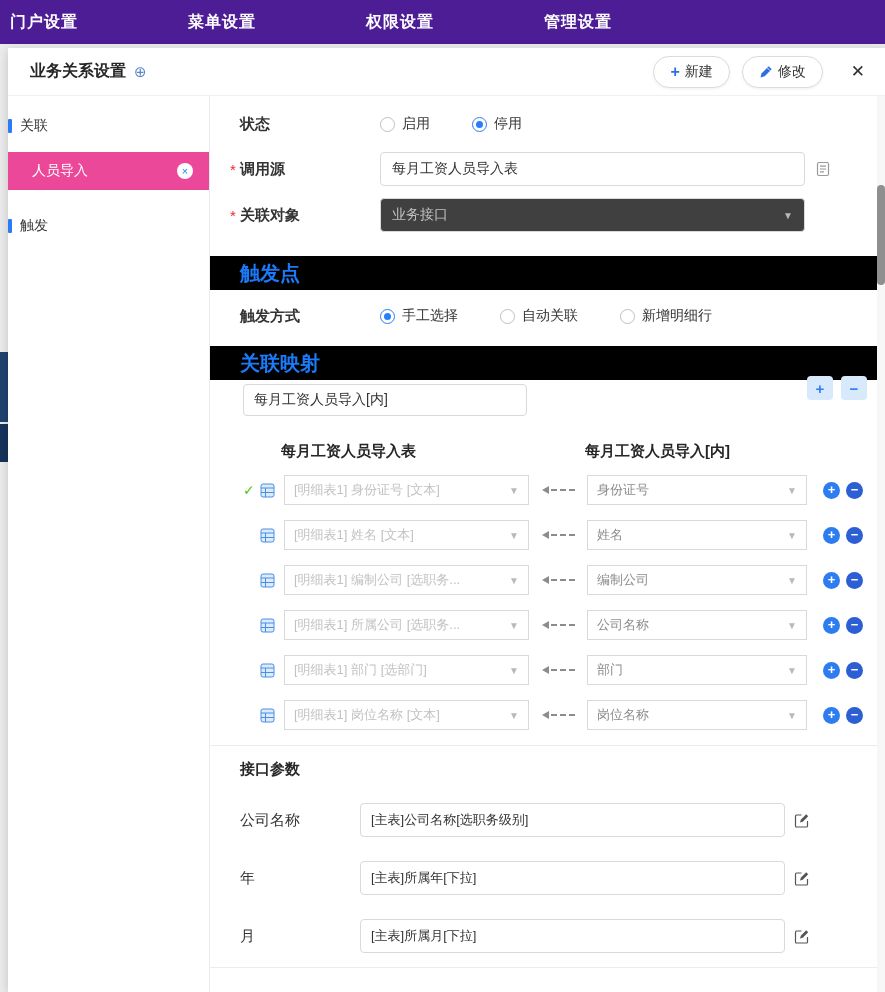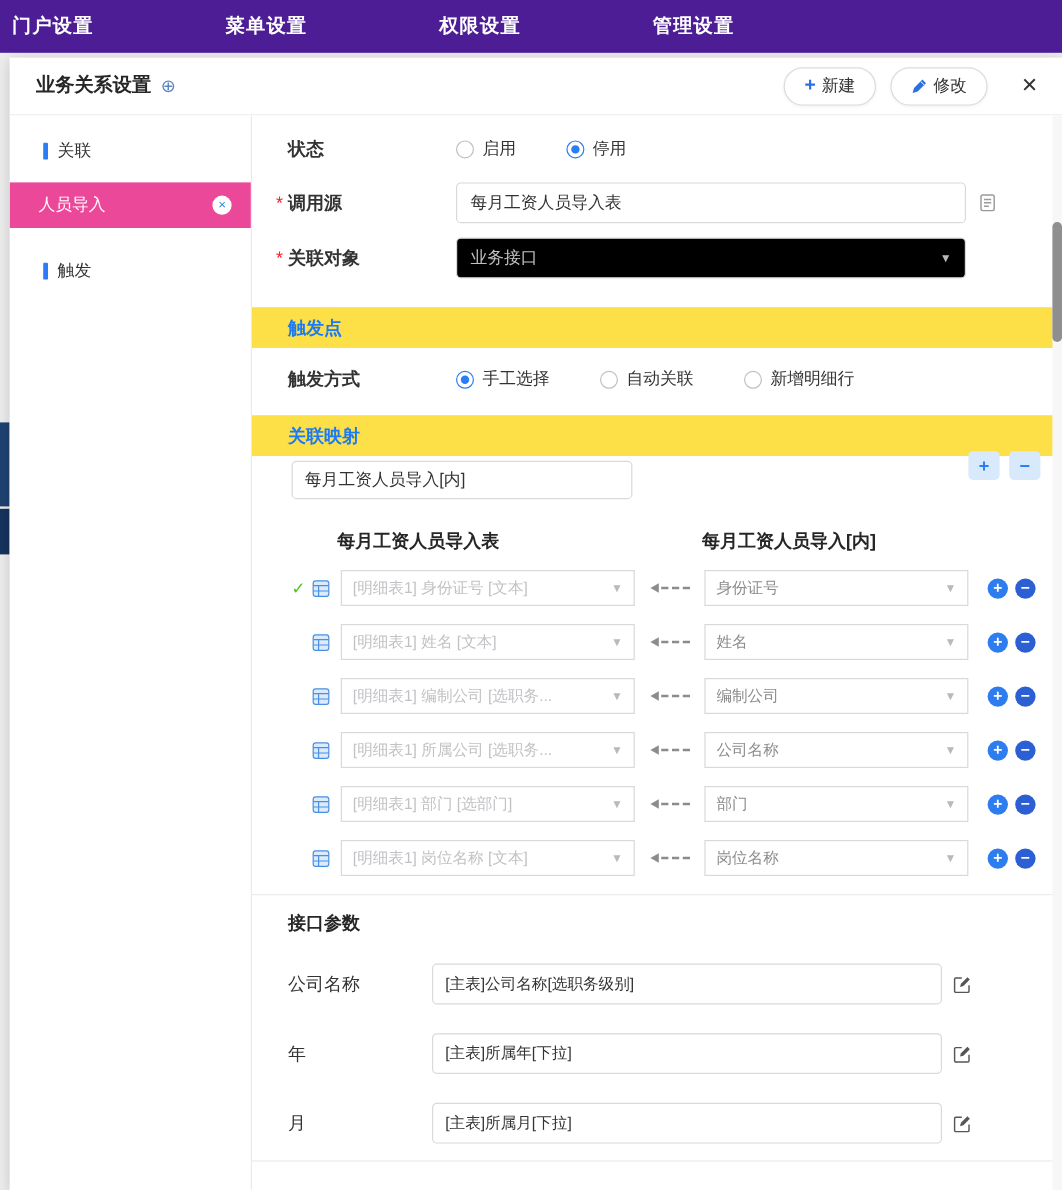--- a/index.html
+++ b/index.html
@@ -25,46 +25,46 @@
   .header-actions { margin-left:auto; display:flex; align-items:center; gap:12px; }
   .pill { display:flex; align-items:center; gap:5px; height:32px; padding:0 16px; border:1px solid #dcdcdc;
           border-radius:16px; background:#fff; font-size:14px; color:#333; font-family:inherit;
           box-shadow:0 1px 3px rgba(0,0,0,.06); cursor:pointer; }
   .plus-ic { color:#2b6fe0; font-size:16px; font-weight:bold; line-height:1; }
   .edit-pencil { display:flex; }
   .close-x { margin-left:16px; font-size:17px; color:#333; cursor:pointer; }
   
   .modal-body { flex:1; display:flex; position:relative; overflow:hidden; }
   .sidebar { width:202px; border-right:1px solid #ebebeb; padding-top:12px; flex-shrink:0; }
-  .side-item { height:36px; display:flex; align-items:center; padding-left:28px; font-size:14px; color:#333; cursor:pointer; margin-bottom:8px; }
+  .side-item { height:36px; display:flex; align-items:center; padding-left:0; font-size:14px; color:#333; cursor:pointer; margin-bottom:8px; }
   .side-item .bar { width:4px; height:14px; background:#2b7cf7; border-radius:1px; margin-right:8px; flex-shrink:0; }
   .side-item.selected { background:#ec4899; color:#fff; height:38px; padding-left:24px; margin-bottom:18px; }
   .badge { margin-left:auto; margin-right:16px; width:16px; height:16px; border-radius:50%; background:#fff;
            color:#2186f3; font-size:11px; line-height:16px; text-align:center; cursor:pointer; }
   .content { flex:1; padding-top:16px; position:relative; overflow:hidden; }
   
   .frow { display:flex; align-items:center; padding-left:30px; }
   .row-status { height:24px; margin-bottom:16px; }
   .row-source { height:34px; margin-bottom:12px; }
   .row-object { height:34px; margin-bottom:24px; }
   .row-method { height:24px; margin-bottom:18px; }
   .flabel { width:140px; font-size:15px; font-weight:bold; color:#333; flex-shrink:0; position:relative; }
   .req { color:#f5222d; position:absolute; left:-10px; top:1px; font-style:normal; font-weight:normal; }
   .tinput { width:425px; height:34px; border:1px solid #d9d9d9; border-radius:4px; background:#fff;
             display:flex; align-items:center; padding:0 11px; font-size:14px; color:#333; }
-  .tselect { width:425px; height:34px; border:1px solid #d9d9d9; border-radius:4px; background:#000000;
+  .tselect { width:425px; height:34px; border:1px solid #d9d9d9; border-radius:4px; background:#404040;
              display:flex; align-items:center; justify-content:space-between; padding:0 11px; font-size:14px; color:#c0c0c4; }
   .chev { color:#b9b9b9; font-size:10px; }
   .doc-ic { margin-left:10px; display:flex; cursor:pointer; }
   .radio { display:flex; align-items:center; margin-right:42px; cursor:pointer; font-size:14px; color:#333; }
   .rdot { width:15px; height:15px; border-radius:50%; border:1px solid #bfbfbf; background:#fff; margin-right:7px; position:relative; flex-shrink:0; }
   .radio.checked .rdot { border-color:#2b7cf7; }
   .radio.checked .rdot::after { content:""; position:absolute; left:3px; top:3px; width:7px; height:7px; border-radius:50%; background:#2b7cf7; }
-  .section-bar { height:34px; background:#fde047; display:flex; align-items:center; padding-left:30px;
-                 font-size:15px; font-weight:bold; color:#1a7af8; margin-bottom:14px; }
+  .section-bar { height:34px; background:#000000; display:flex; align-items:center; padding-left:30px;
+                 font-size:20px; font-weight:bold; color:#1a7af8; margin-bottom:14px; }
   .section-bar.mb0 { margin-bottom:0; }
   
   .map-toolbar { display:flex; align-items:flex-start; justify-content:space-between; padding:4px 18px 0 33px; }
   .map-name-input { width:284px; height:32px; border:1px solid #d9d9d9; border-radius:4px; padding:0 10px;
                     font-size:14px; color:#333; display:flex; align-items:center; }
   .sq-btns { display:flex; gap:8px; margin-top:-8px; }
   .sq { width:26px; height:24px; border-radius:4px; background:#d8e9fc; color:#2b7cf7; font-size:15px; font-weight:bold;
         display:flex; align-items:center; justify-content:center; cursor:pointer; }
   .map-headers { display:flex; margin-top:26px; margin-bottom:14px; font-size:15px; font-weight:bold; color:#262626; }
   .mh-left { margin-left:71px; width:304px; }

